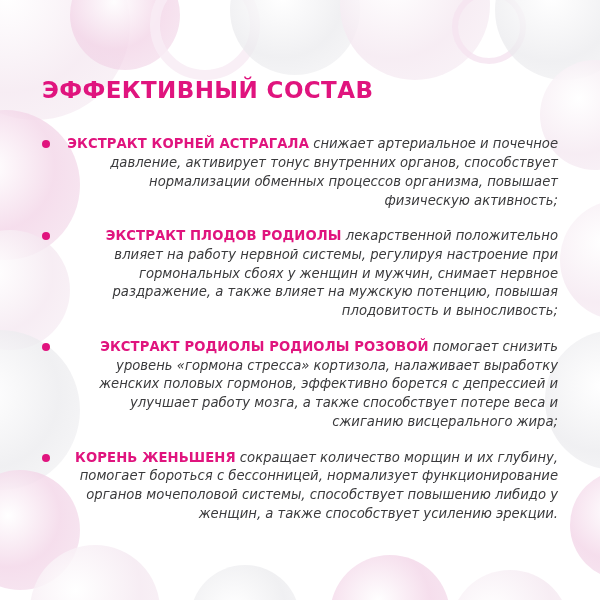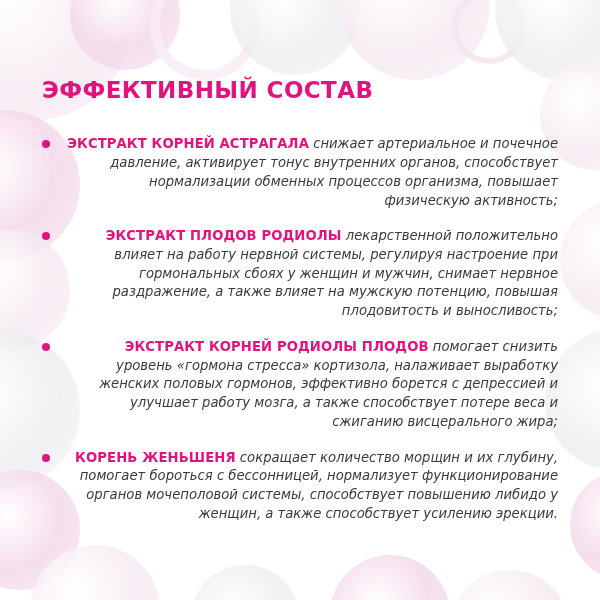--- a/index.html
+++ b/index.html
@@ -152,21 +152,21 @@
         <span class="lead">ЭКСТРАКТ КОРНЕЙ АСТРАГАЛА</span><span class="rest"> снижает артериальное и почечное давление, активирует тонус внутренних органов, способствует нормализации обменных процессов организма, повышает физическую активность;</span>
       </li>
 
       <li class="item">
         <span class="bullet"></span>
         <span class="lead">ЭКСТРАКТ ПЛОДОВ РОДИОЛЫ</span><span class="rest"> лекарственной положительно влияет на работу нервной системы, регулируя настроение при гормональных сбоях у женщин и мужчин, снимает нервное раздражение, а также влияет на мужскую потенцию, повышая плодовитость и выносливость;</span>
       </li>
 
       <li class="item">
         <span class="bullet"></span>
-        <span class="lead">ЭКСТРАКТ КОРНЕЙ РОДИОЛЫ ПЛОДОВ</span><span class="rest"> помогает снизить уровень «гормона стресса» кортизола, налаживает выработку женских половых гормонов, эффективно борется с депрессией и улучшает работу мозга, а также способствует потере веса и сжиганию висцерального жира;</span>
+        <span class="lead">ЭКСТРАКТ РОДИОЛЫ РОДИОЛЫ РОЗОВОЙ</span><span class="rest"> помогает снизить уровень «гормона стресса» кортизола, налаживает выработку женских половых гормонов, эффективно борется с депрессией и улучшает работу мозга, а также способствует потере веса и сжиганию висцерального жира;</span>
       </li>
 
       <li class="item">
         <span class="bullet"></span>
         <span class="lead">КОРЕНЬ ЖЕНЬШЕНЯ</span><span class="rest"> сокращает количество морщин и их глубину, помогает бороться с бессонницей, нормализует функционирование органов мочеполовой системы, способствует повышению либидо у женщин, а также способствует усилению эрекции.</span>
       </li>
 
     </ul>
   </div>
 </div>

